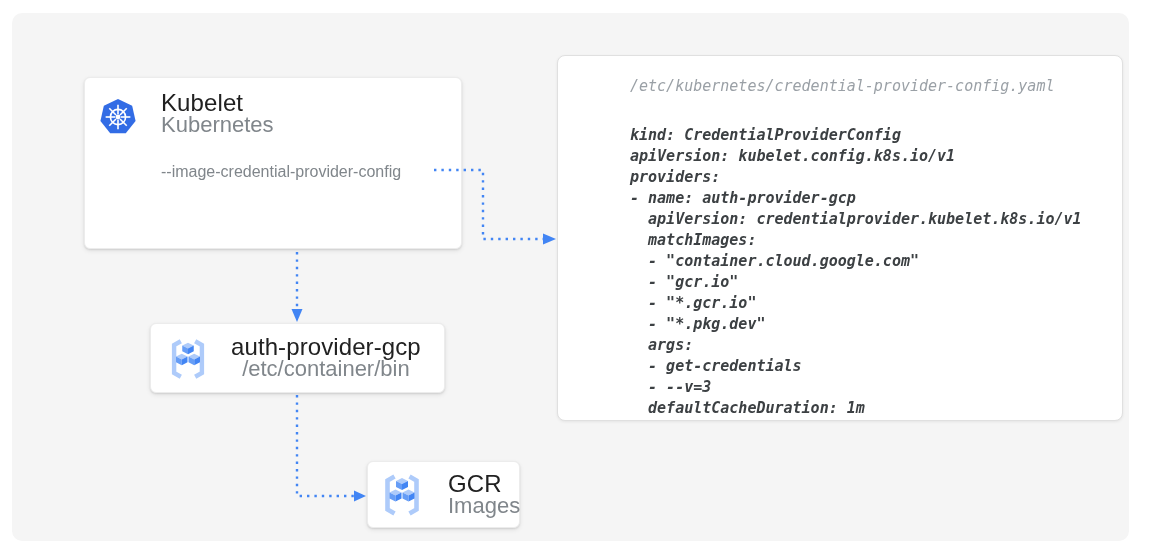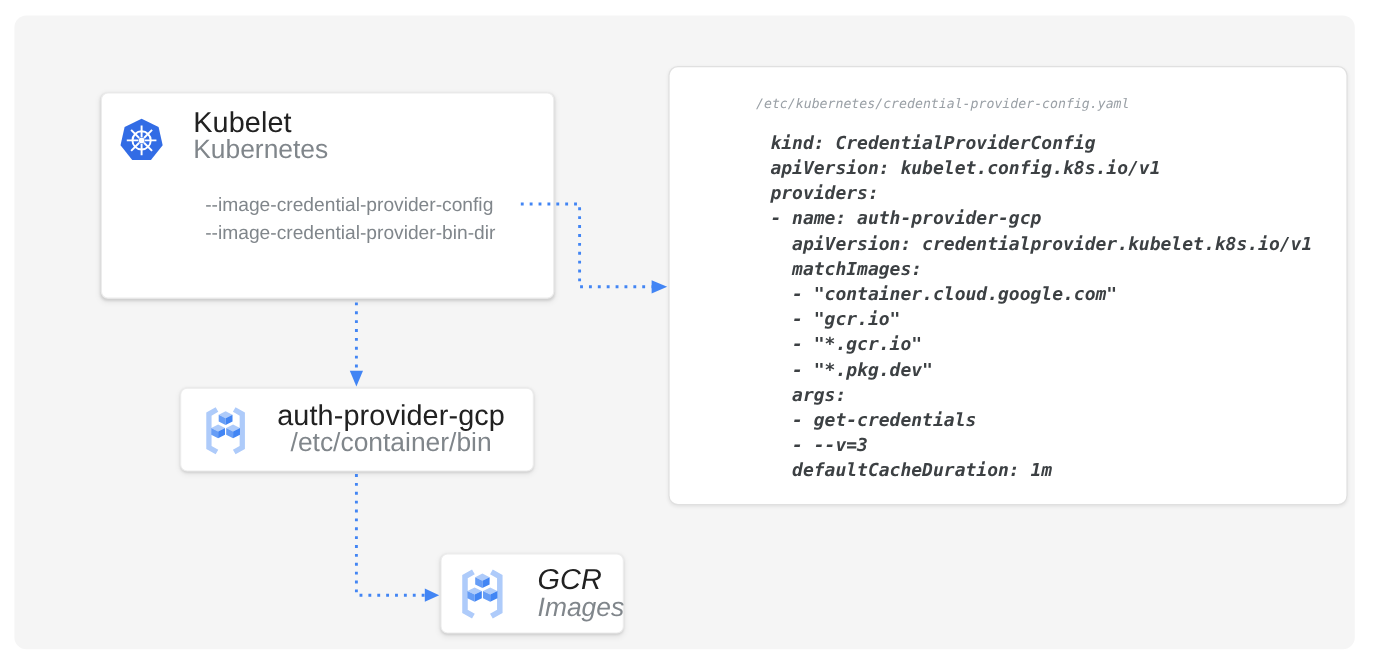--- a/index.html
+++ b/index.html
@@ -20,58 +20,58 @@
     pointer-events:none; z-index:3;
   }
   .card {
     position:absolute; background:#ffffff;
     border:1px solid #ececec; border-radius:6px;
     box-shadow:0 1px 2px rgba(0,0,0,0.10), 0 2px 5px rgba(0,0,0,0.08);
     z-index:2;
   }
   .kubelet-card { left:72px; top:64px; width:378px; height:172px; }
   .auth-card    { left:138px; top:310px; width:295px; height:70px; }
-  .gcr-card     { left:355px; top:448px; width:153px; height:67px;font-style:italic; }
+  .gcr-card     { left:355px; top:448px; width:153px; height:67px; }
 
   .icon { position:absolute; display:block; }
   .k8s-icon  { left:14px; top:20px; width:38px; height:38px; }
   .auth-icon { left:14px; top:12px; width:46px; height:46px; }
   .gcr-icon  { left:10px; top:9px;  width:48px; height:48px; }
 
   .card-text { position:absolute; left:76px; top:14px; }
   .auth-card .card-text { left:80px; top:12px;text-align:center; }
   .gcr-card  .card-text { left:80px; top:11px; }
 
   .card-title {
     font-size:24px; line-height:22px; color:#212121;
     white-space:nowrap; letter-spacing:0.1px;
   }
   .card-subtitle {
     font-size:22px; line-height:22px; color:#80868b; white-space:nowrap;
   }
-  .flags { margin-top:24px;margin-left:10px; }
+  .flags { margin-top:24px; }
   .flag {
     font-size:16px; line-height:23px; color:#80868b; white-space:nowrap;
   }
 
   .config-panel {
     position:absolute; left:545px; top:42px; width:566px; height:366px;
     background:#ffffff; border:1px solid #e0e0e0; border-radius:8px;
     box-shadow:0 1px 3px rgba(0,0,0,0.07);
     padding:20px 18px 18px 72px; z-index:2;
   }
   .file-path {
-    margin:0 0 12px 0;
+    margin:0 0 28px 0;
     font-family:"DejaVu Sans Mono", monospace;
     font-style:italic; font-weight:normal;
-    font-size:11px; line-height:21px; color:#9aa0a6;
+    font-size:15px; line-height:21px; color:#9aa0a6;
     white-space:pre;
   }
   .yaml-code {
-    margin:12px;
+    margin:0;
     font-family:"DejaVu Sans Mono", monospace;
     font-style:italic; font-weight:bold;
     font-size:15px; line-height:21px; color:#3c4043;
     white-space:pre;
   }
   .hidden-defs { position:absolute; width:0; height:0; overflow:hidden; }
 </style>
 </head>
 <body>
 
@@ -128,21 +128,20 @@
 
   <div class="card kubelet-card">
     <svg class="icon k8s-icon">
         <use href="#sym-k8s"></use>
       </svg>
     <div class="card-text">
       <div class="card-title">Kubelet</div>
       <div class="card-subtitle">Kubernetes</div>
       <div class="flags">
         <div class="flag">--image-credential-provider-config</div>
-        <div class="flag">--image-credential-provider-bin-dir</div>
       </div>
     </div>
   </div>
 
   <div class="card auth-card">
     <svg class="icon auth-icon">
         <use href="#sym-gcr"></use>
       </svg>
     <div class="card-text">
       <div class="card-title">auth-provider-gcp</div>

